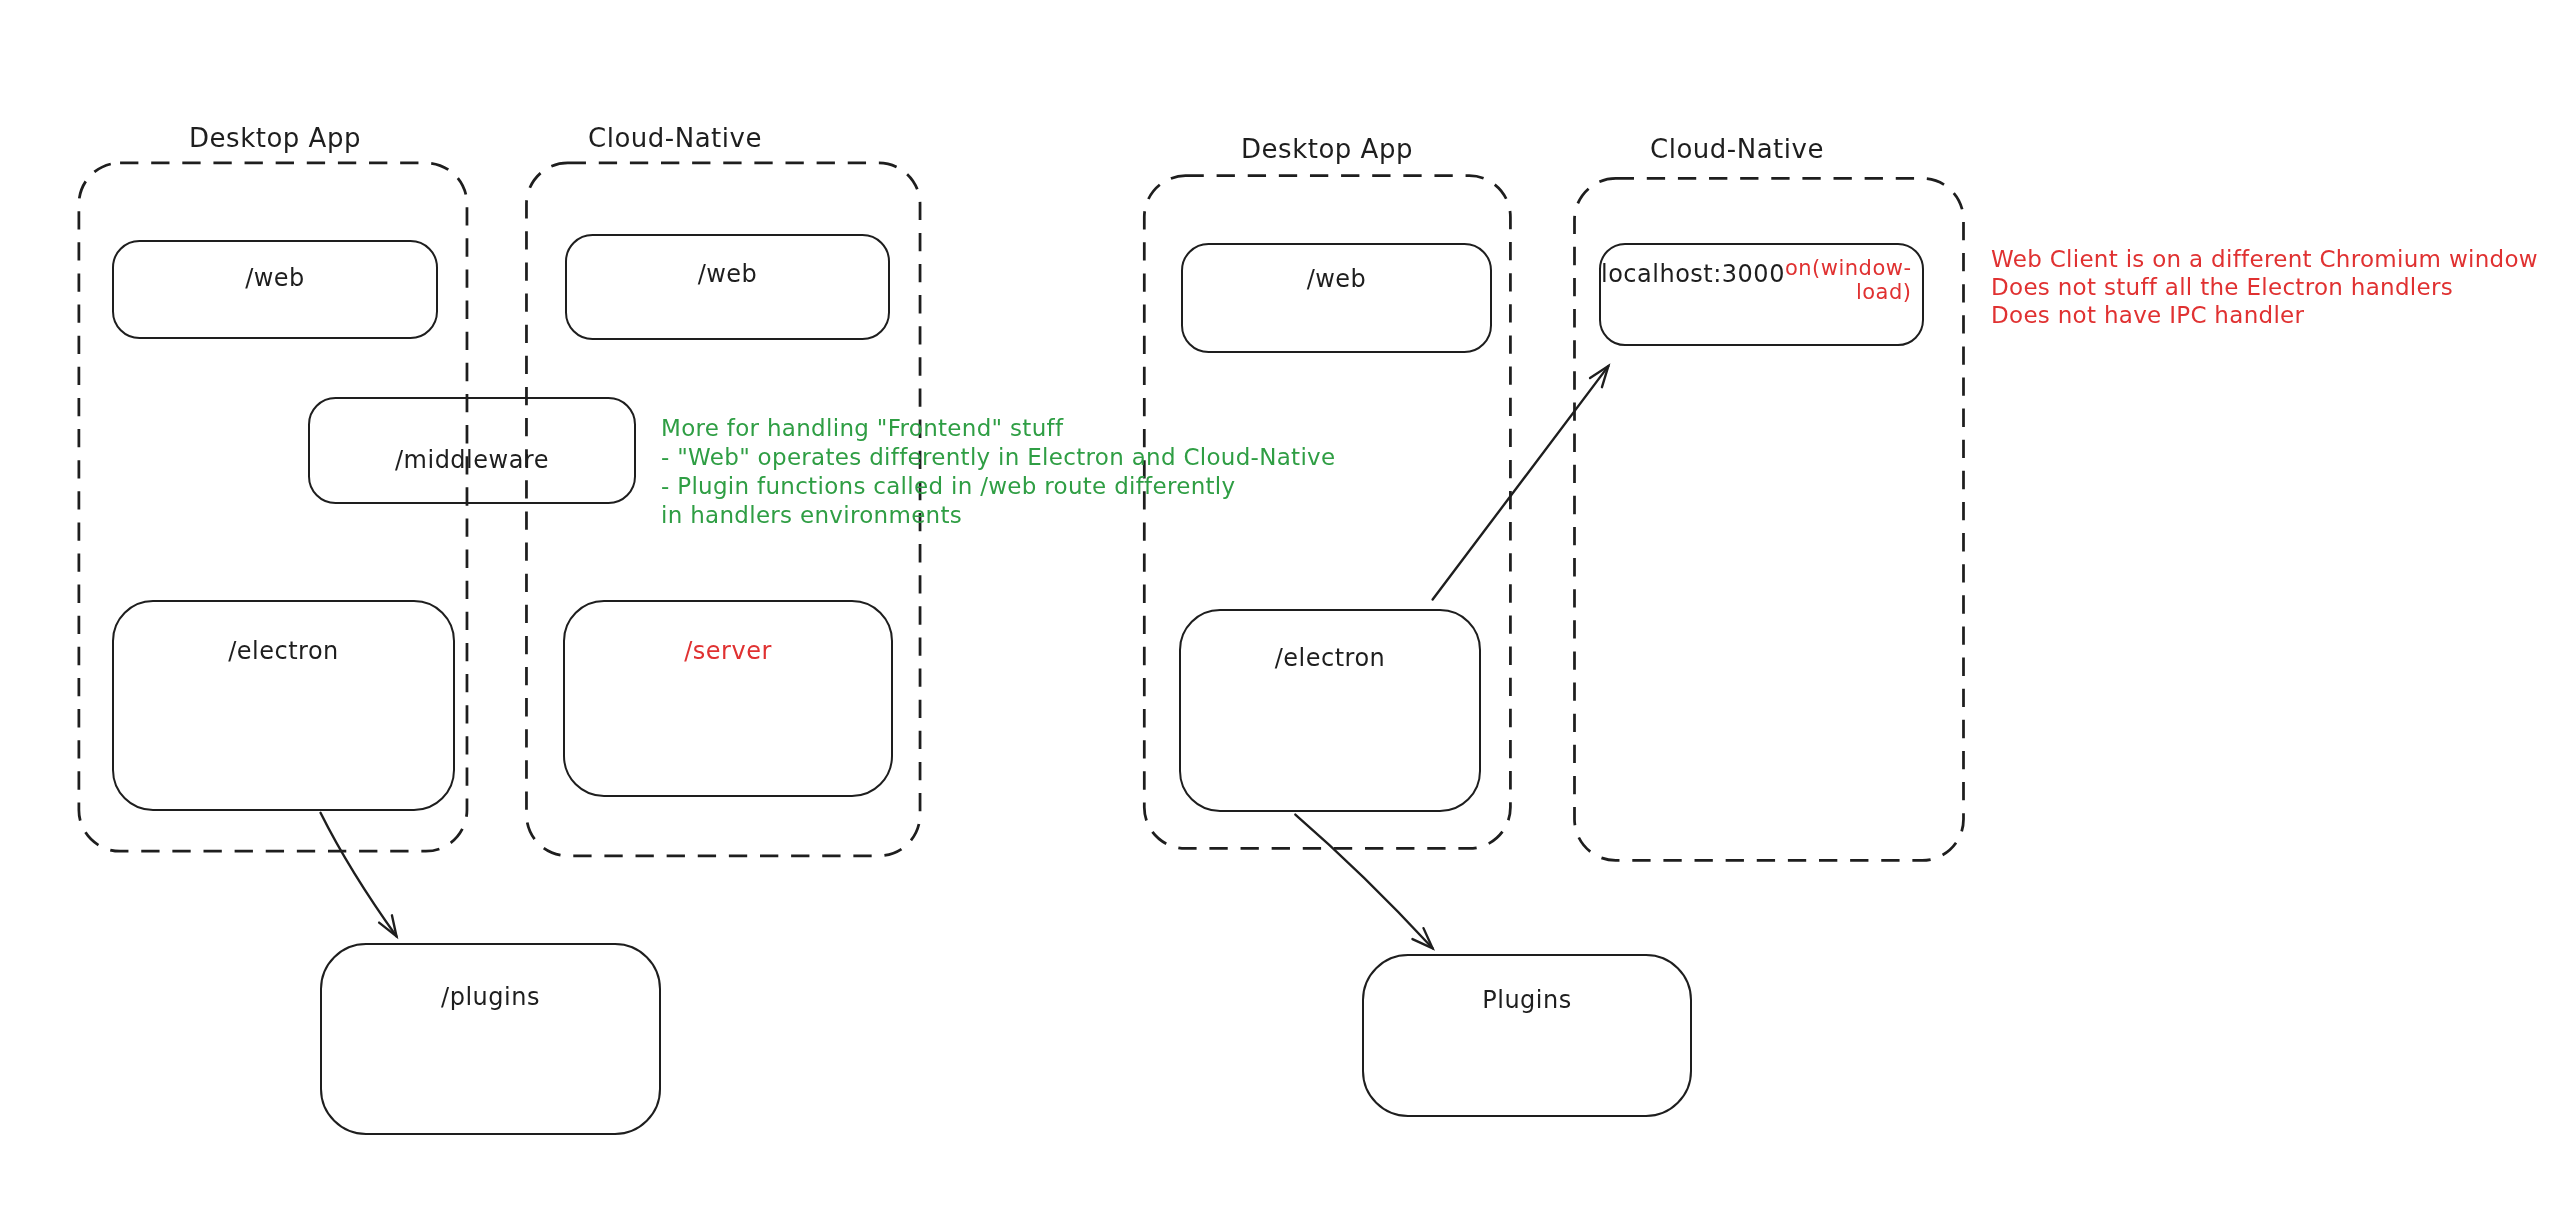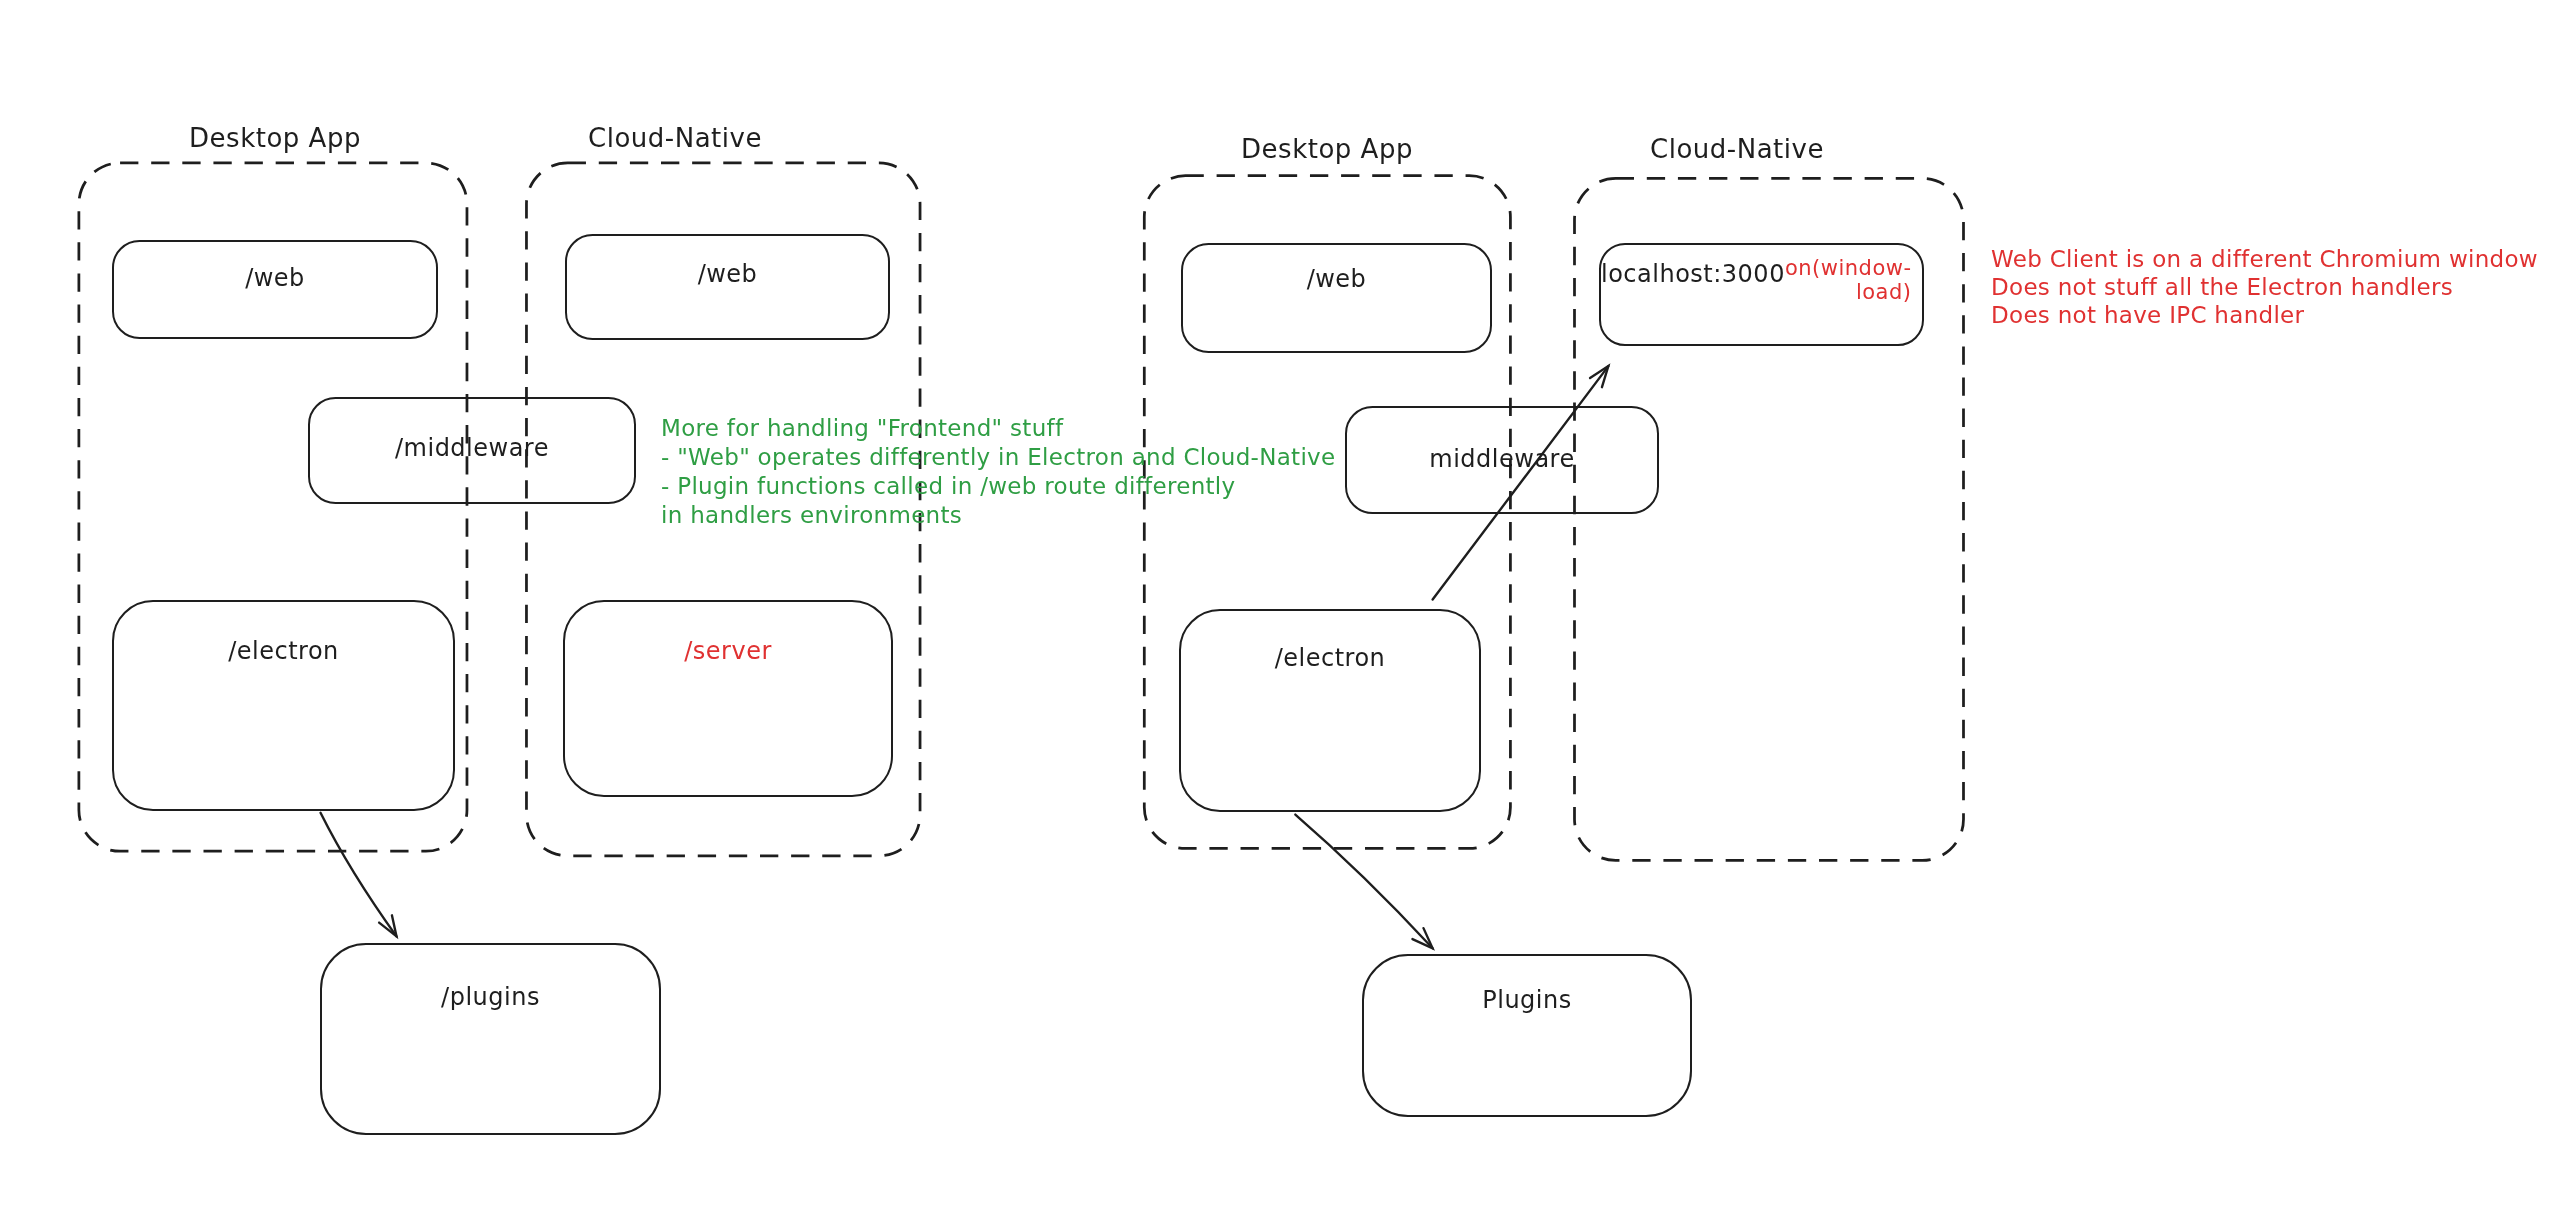--- a/index.html
+++ b/index.html
@@ -95,21 +95,21 @@
   </svg>
 
   <div class="container-label" style="left:275px; top:123px;">Desktop App</div>
 
   <div class="container-label" style="left:675px; top:123px;">Cloud-Native</div>
 
   <div class="node" style="left:112px; top:240px; width:326px; height:99px; border-radius:27.5px; padding-top:22px;">
     <span>/web</span>
   </div>
 
-  <div class="node" style="left:308px; top:397px; width:328px; height:107px; border-radius:27.5px; padding-top:35px;">
+  <div class="node" style="left:308px; top:397px; width:328px; height:107px; border-radius:27.5px; padding-top:47px;">
     <span>/middleware</span>
   </div>
 
   <div class="node" style="left:112px; top:600px; width:343px; height:211px; border-radius:41px; padding-top:35px;">
     <span>/electron</span>
   </div>
 
   <div class="node" style="left:565px; top:234px; width:325px; height:106px; border-radius:27.5px; padding-top:24px;">
     <span>/web</span>
   </div>
@@ -130,23 +130,20 @@
   </div>
 
   <div class="container-label" style="left:1327px; top:134px;">Desktop App</div>
 
   <div class="container-label" style="left:1737px; top:134px;">Cloud-Native</div>
 
   <div class="node" style="left:1181px; top:243px; width:311px; height:110px; border-radius:27.5px; padding-top:20px;">
     <span>/web</span>
   </div>
 
-  <div class="node" style="left:1345px; top:406px; width:314px; height:108px; border-radius:27.5px; padding-top:37px;">
-    <span>middleware</span>
-  </div>
 
   <div class="node" style="left:1179px; top:609px; width:302px; height:203px; border-radius:41px; padding-top:33px;">
     <span>/electron</span>
   </div>
 
   <div class="node localhost-node" style="left:1599px; top:243px; width:325px; height:103px; border-radius:26px;">
     <div class="lh-title">localhost:3000</div>
     <div class="lh-sub red-text">on(window-load)</div>
   </div>
 

